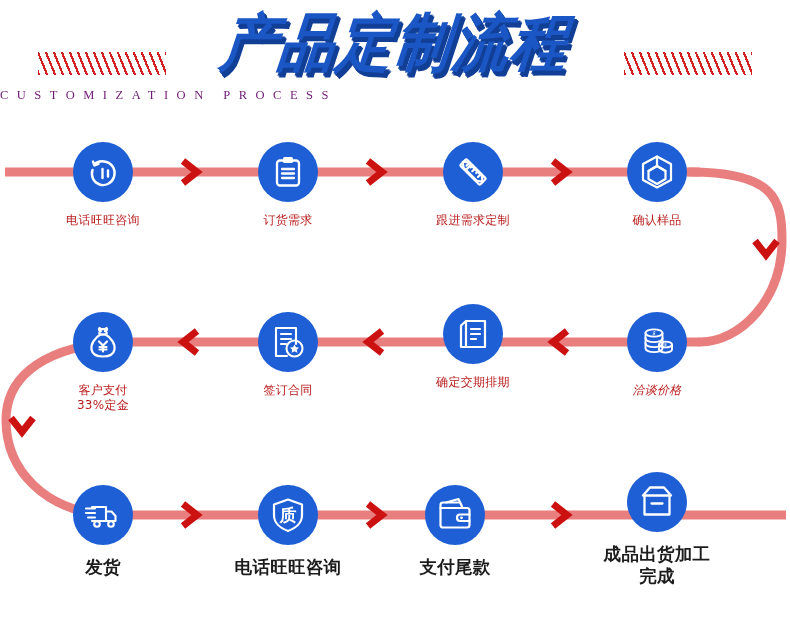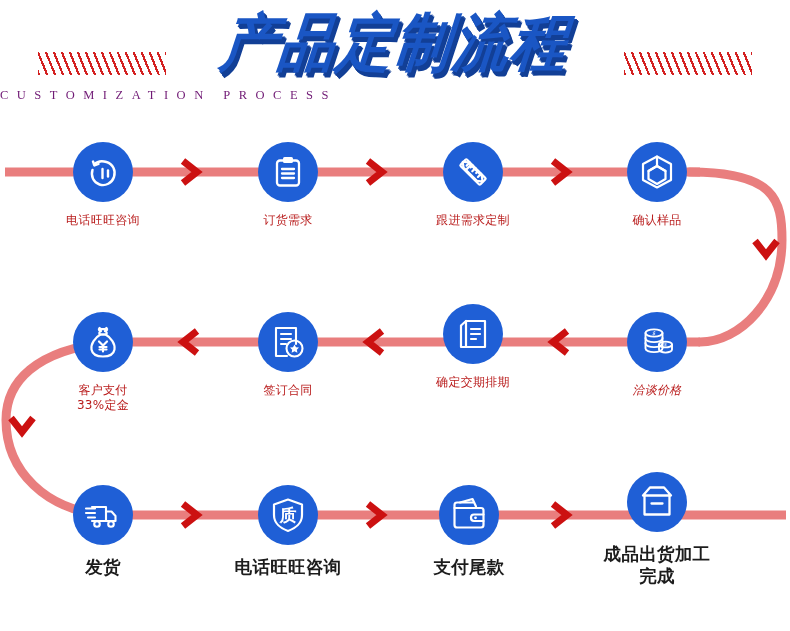--- a/index.html
+++ b/index.html
@@ -252,21 +252,21 @@
   <div class="node row3" style="left:288px;top:485px;">
     <div class="circle">
       <svg width="38" height="38" viewBox="0 0 38 38" fill="none" stroke="#ffffff" stroke-width="2.2" stroke-linecap="round" stroke-linejoin="round">
         <path d="M19 3.5 L33 8.5 V19 C33 27 26.5 32.5 19 35 C11.5 32.5 5 27 5 19 V8.5 Z"></path>
         <text x="19" y="25" font-size="17" fill="#ffffff" stroke="none" text-anchor="middle" font-family="DejaVu Sans, sans-serif" font-weight="bold">质</text>
       </svg>
     </div>
     <div class="node-label">电话旺旺咨询</div>
   </div>
 
-  <div class="node row3" style="left:469px;top:485px;">
+  <div class="node row3" style="left:455px;top:485px;">
     <div class="circle">
       <svg width="38" height="38" viewBox="0 0 38 38" fill="none" stroke="#ffffff" stroke-width="2.2" stroke-linecap="round" stroke-linejoin="round">
         <path d="M4.5 12 H31 C32.6 12 33.5 13 33.5 14.5 V29 C33.5 30.6 32.6 31.5 31 31.5 H7 C5.4 31.5 4.5 30.6 4.5 29 Z"></path>
         <path d="M4.5 12 V9 C4.5 7.4 5.4 6.5 7 6.5 L23 6.5"></path>
         <path d="M10 6.5 L22.5 3 L26 10.5"></path>
         <path d="M33.5 18.5 H24 C22 18.5 21 20 21 21.8 C21 23.6 22 25 24 25 H33.5"></path>
         <circle cx="25.5" cy="21.8" r="1.4" fill="#ffffff" stroke="none"></circle>
       </svg>
     </div>
     <div class="node-label">支付尾款</div>

